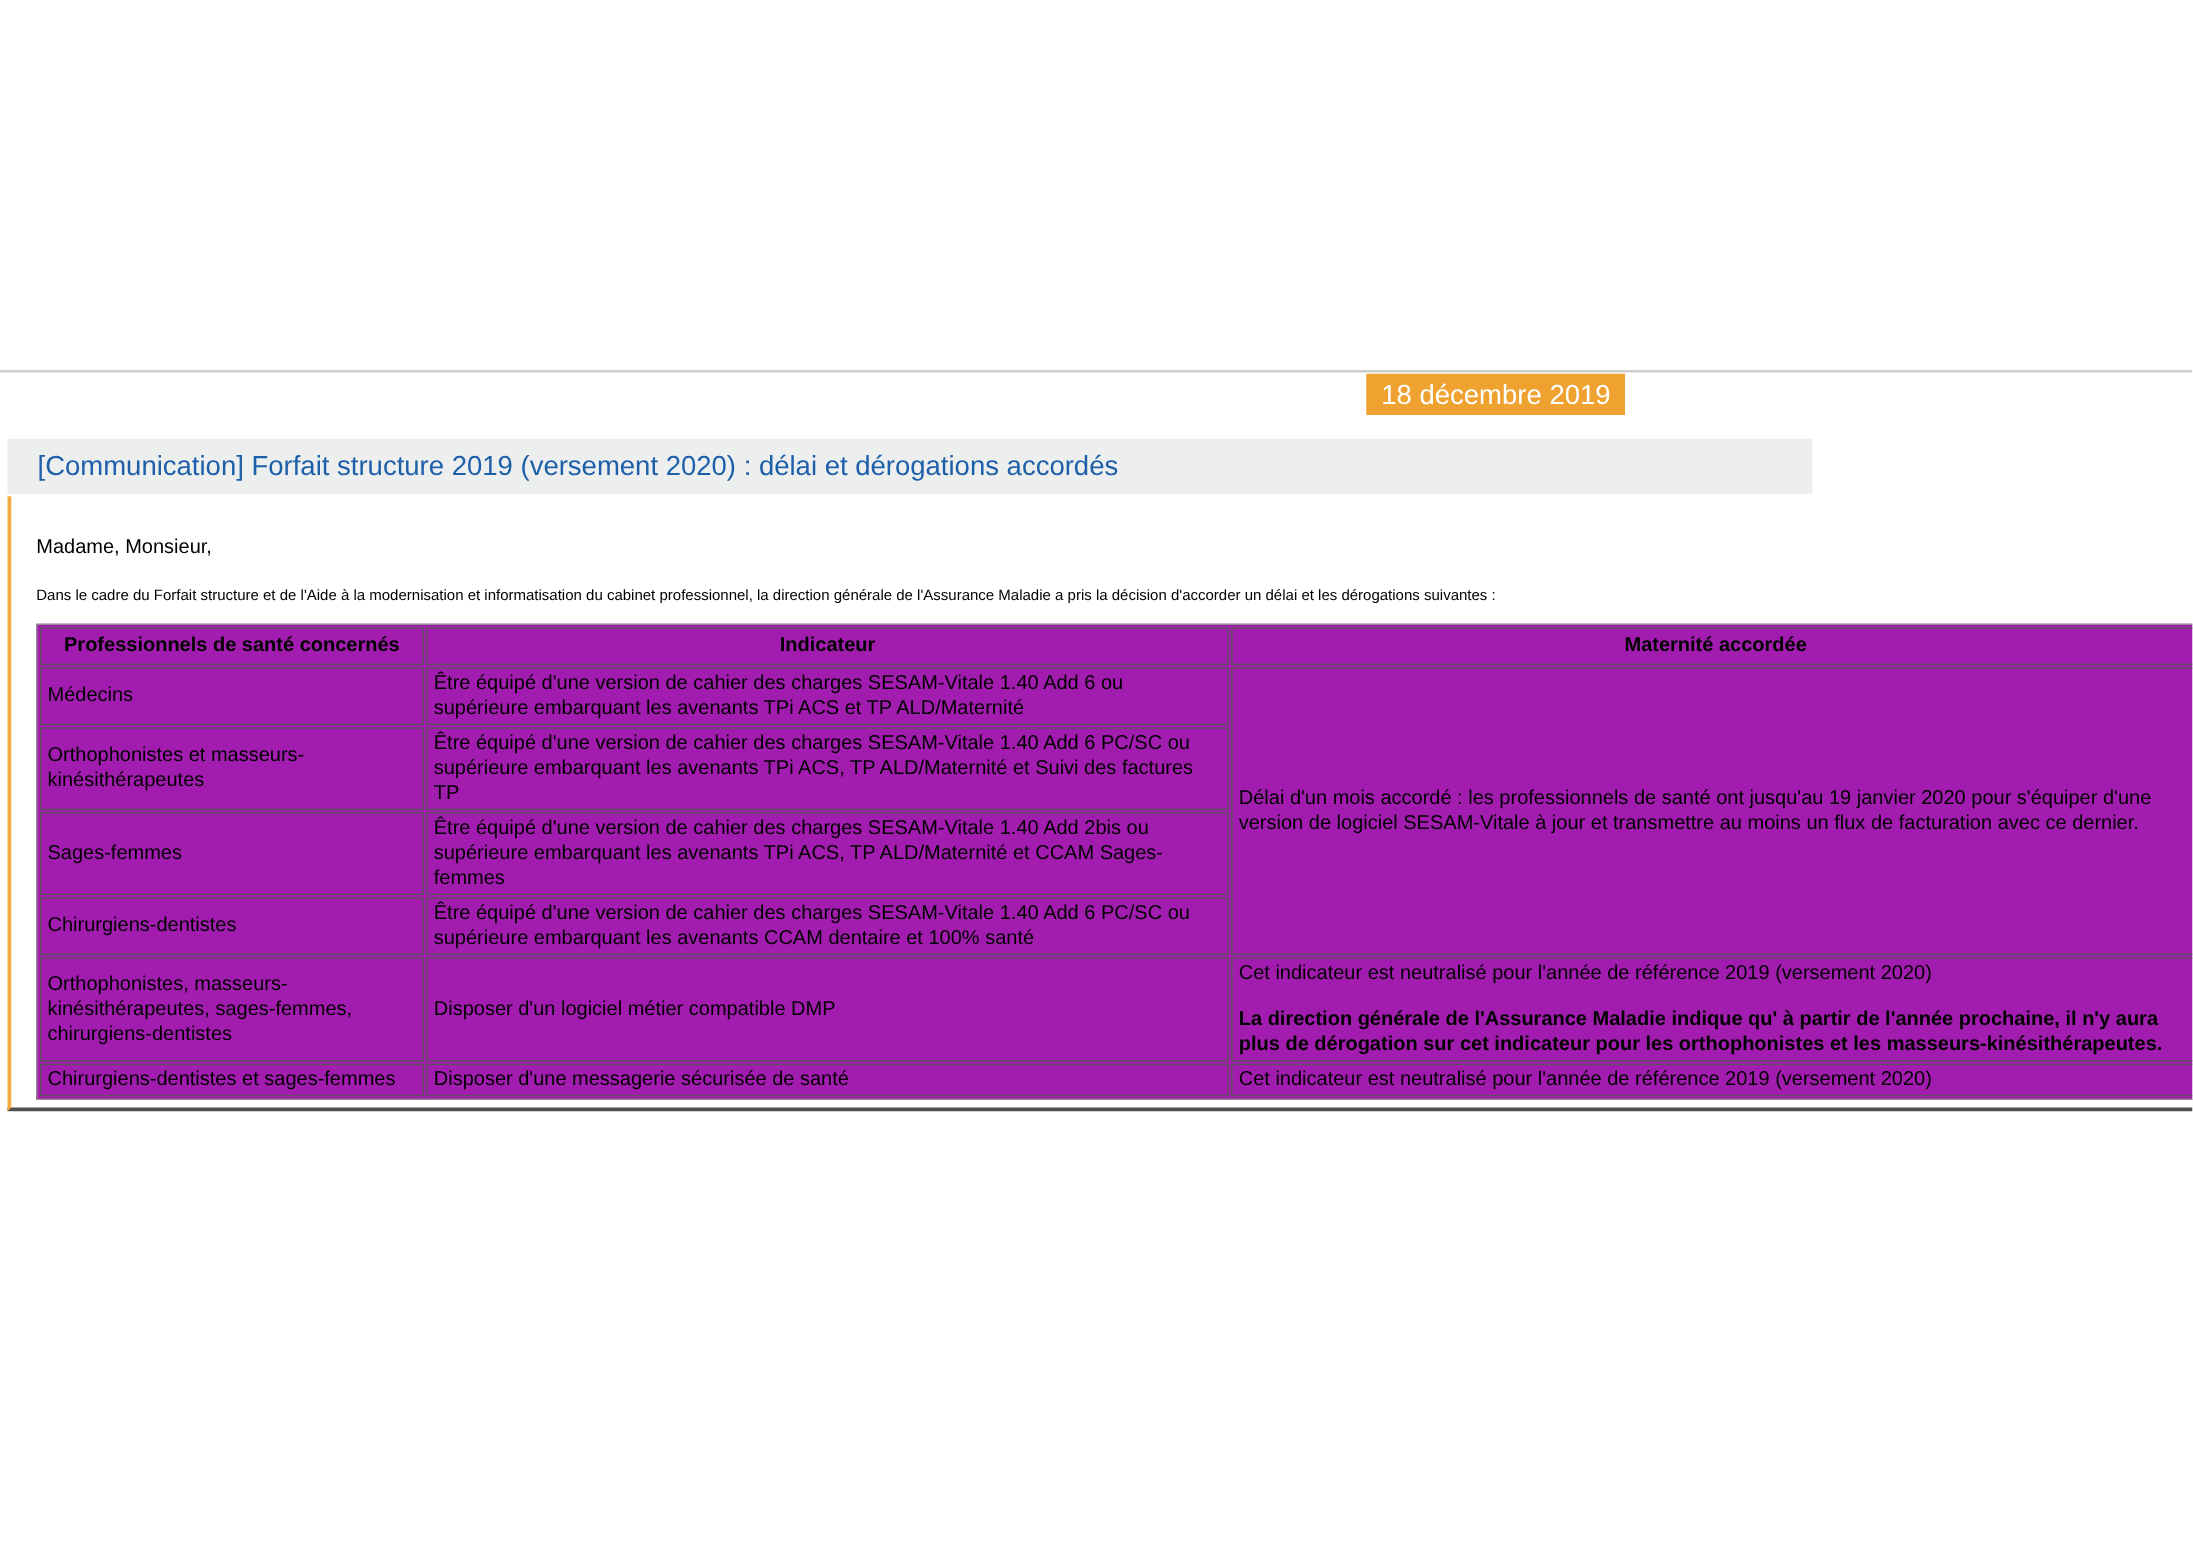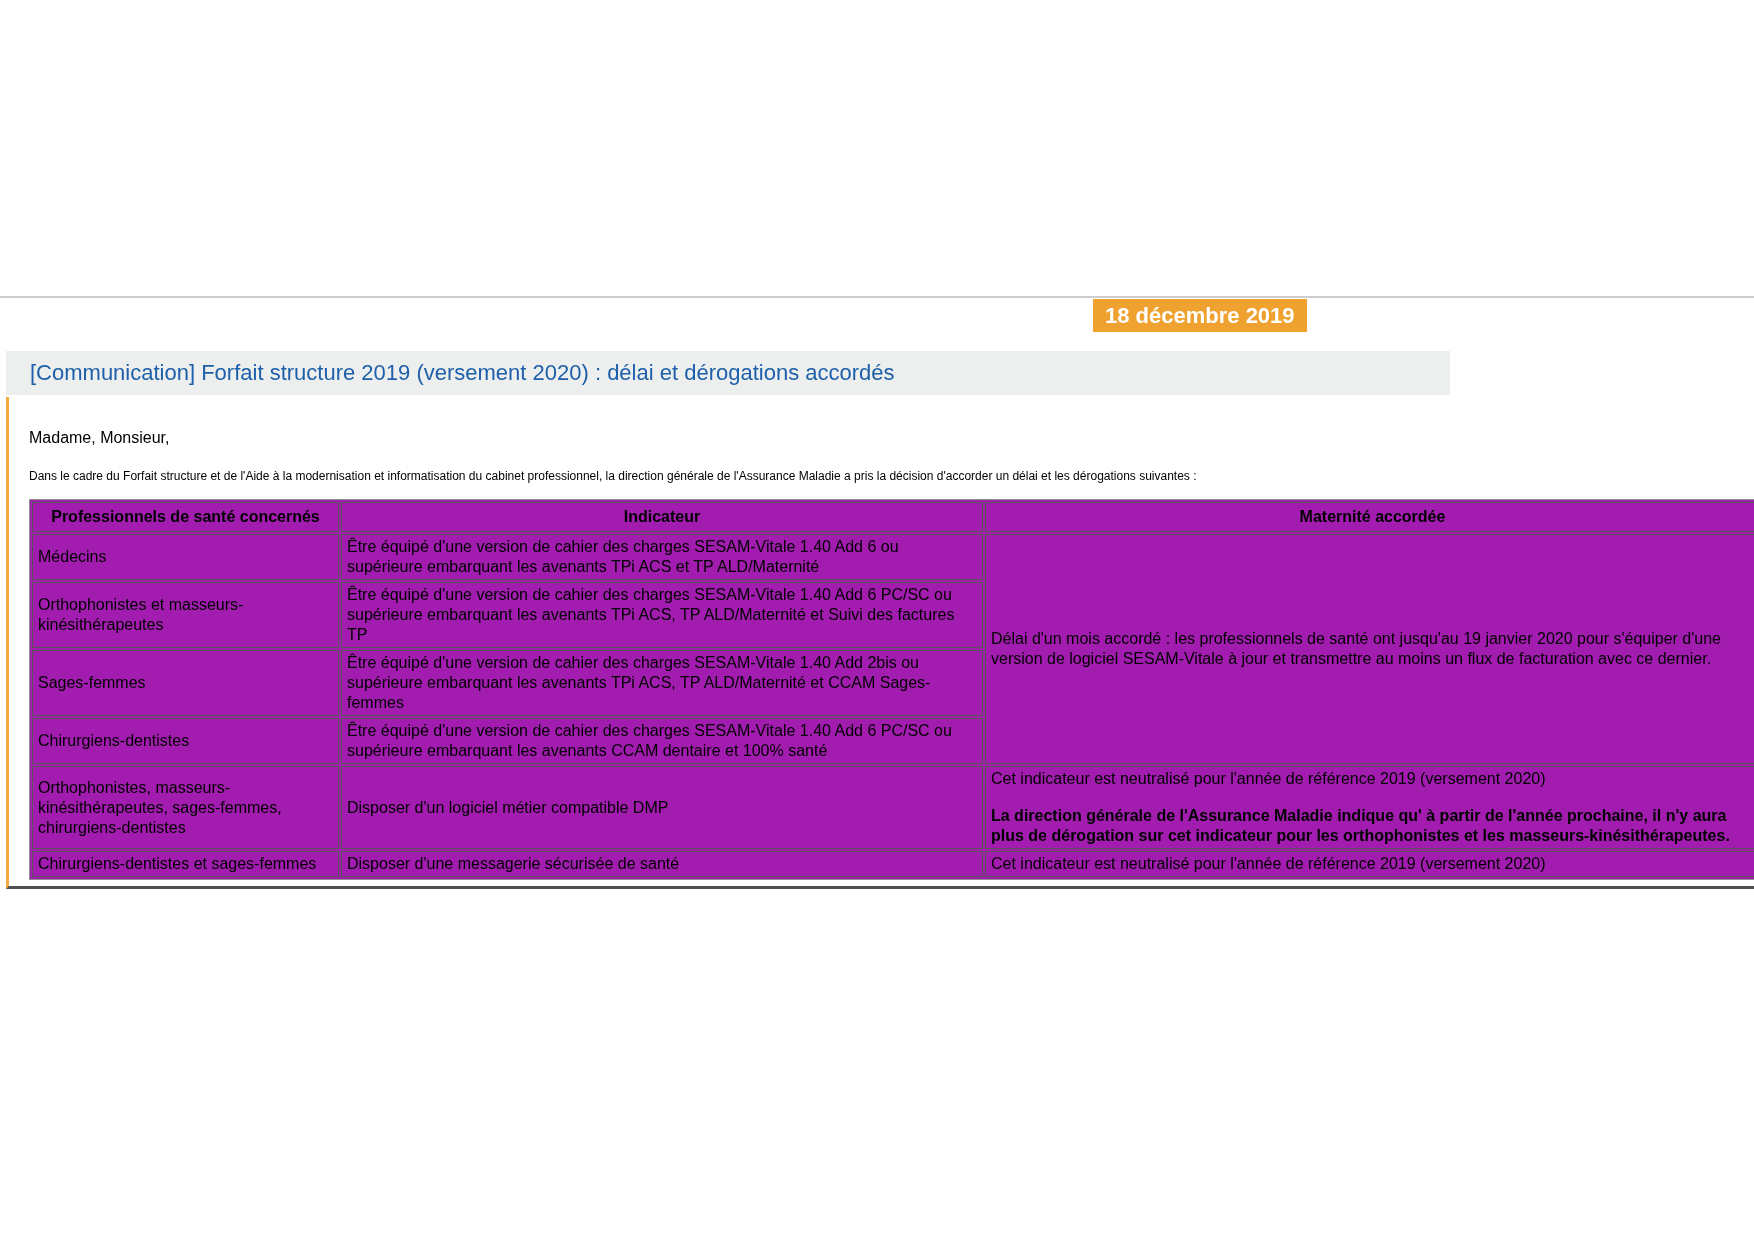--- a/index.html
+++ b/index.html
@@ -6,21 +6,21 @@
   .page {
     position:relative; width:1754px; height:1240px; background:#ffffff;
     font-family:"Liberation Sans", sans-serif; color:#000000; overflow:hidden;
   }
   .top-rule {
     position:absolute; top:296px; left:0; width:1754px; height:0;
     border-top:2px solid #cdcdcd;
   }
   .date-badge {
     position:absolute; top:299px; left:1093px;
-    background:#EFA22F; color:#ffffff; font-weight:bold;
+    background:#EFA22F; color:#ffffff; font-weight:normal;
     font-size:22px; line-height:33px; padding:0 12px; white-space:nowrap;
   }
   .title-bar {
     position:absolute; top:351px; left:6px; width:1444px; height:44px;
     background:#EDEFEF;
   }
   .page-title {
     color:#1D5FA9; font-size:22px; line-height:44px; padding-left:24px;
     white-space:nowrap;
   }

